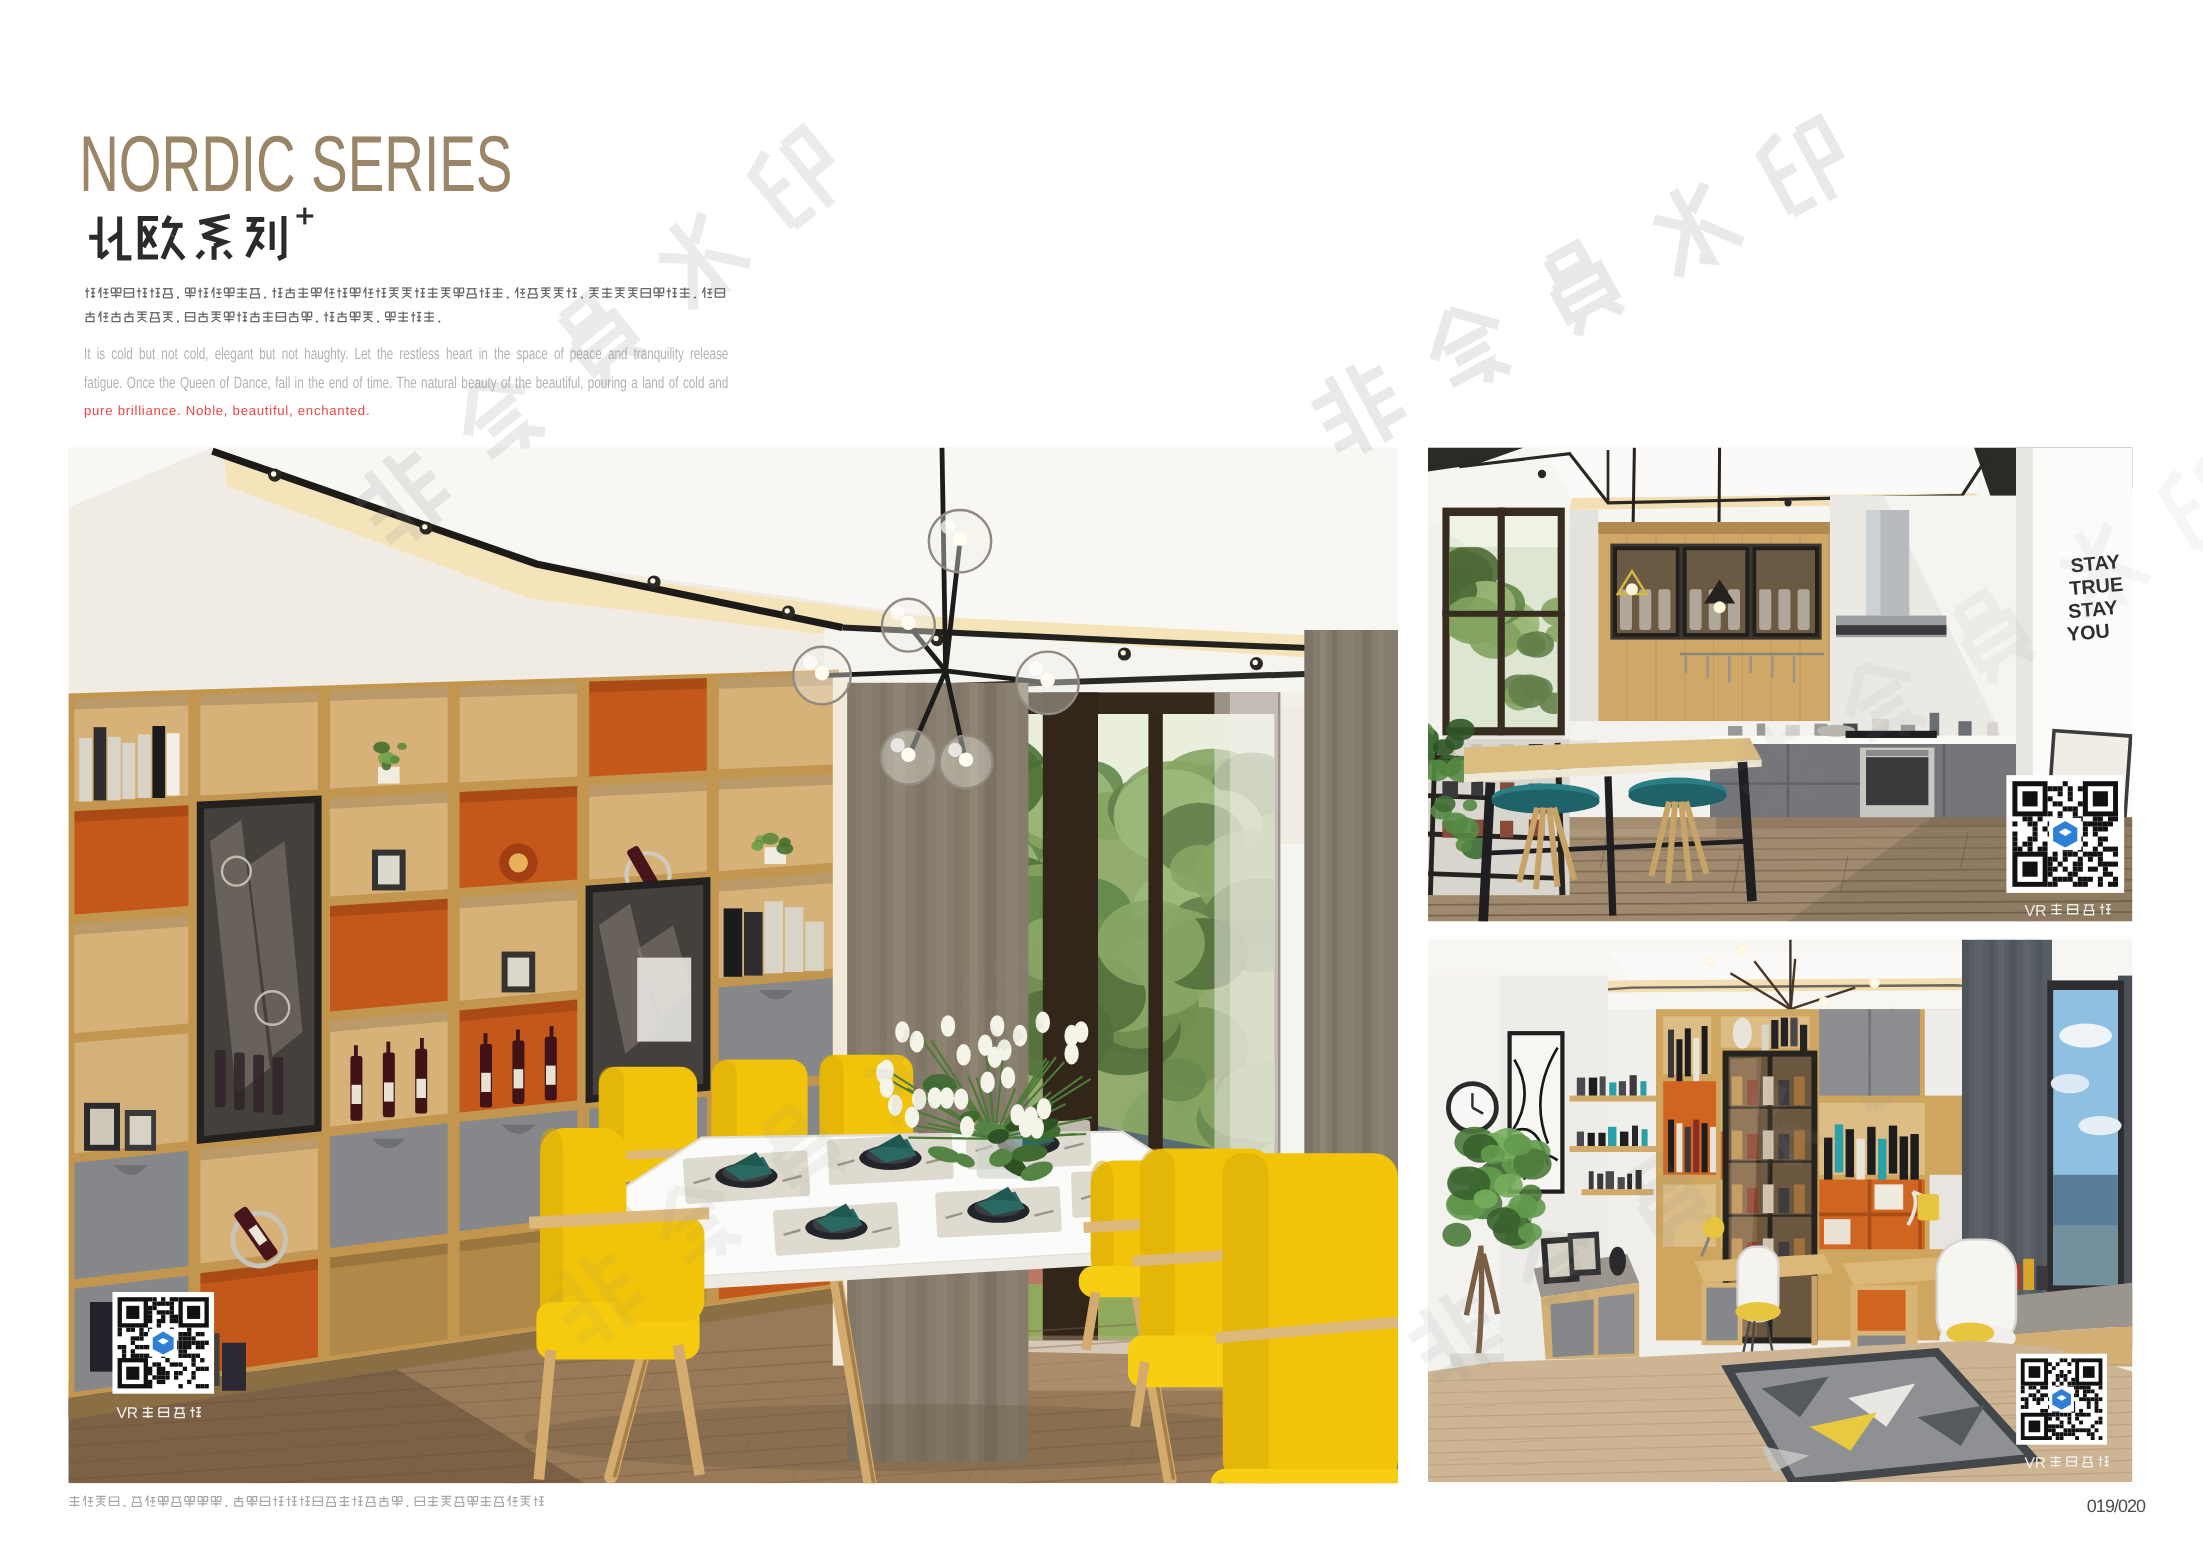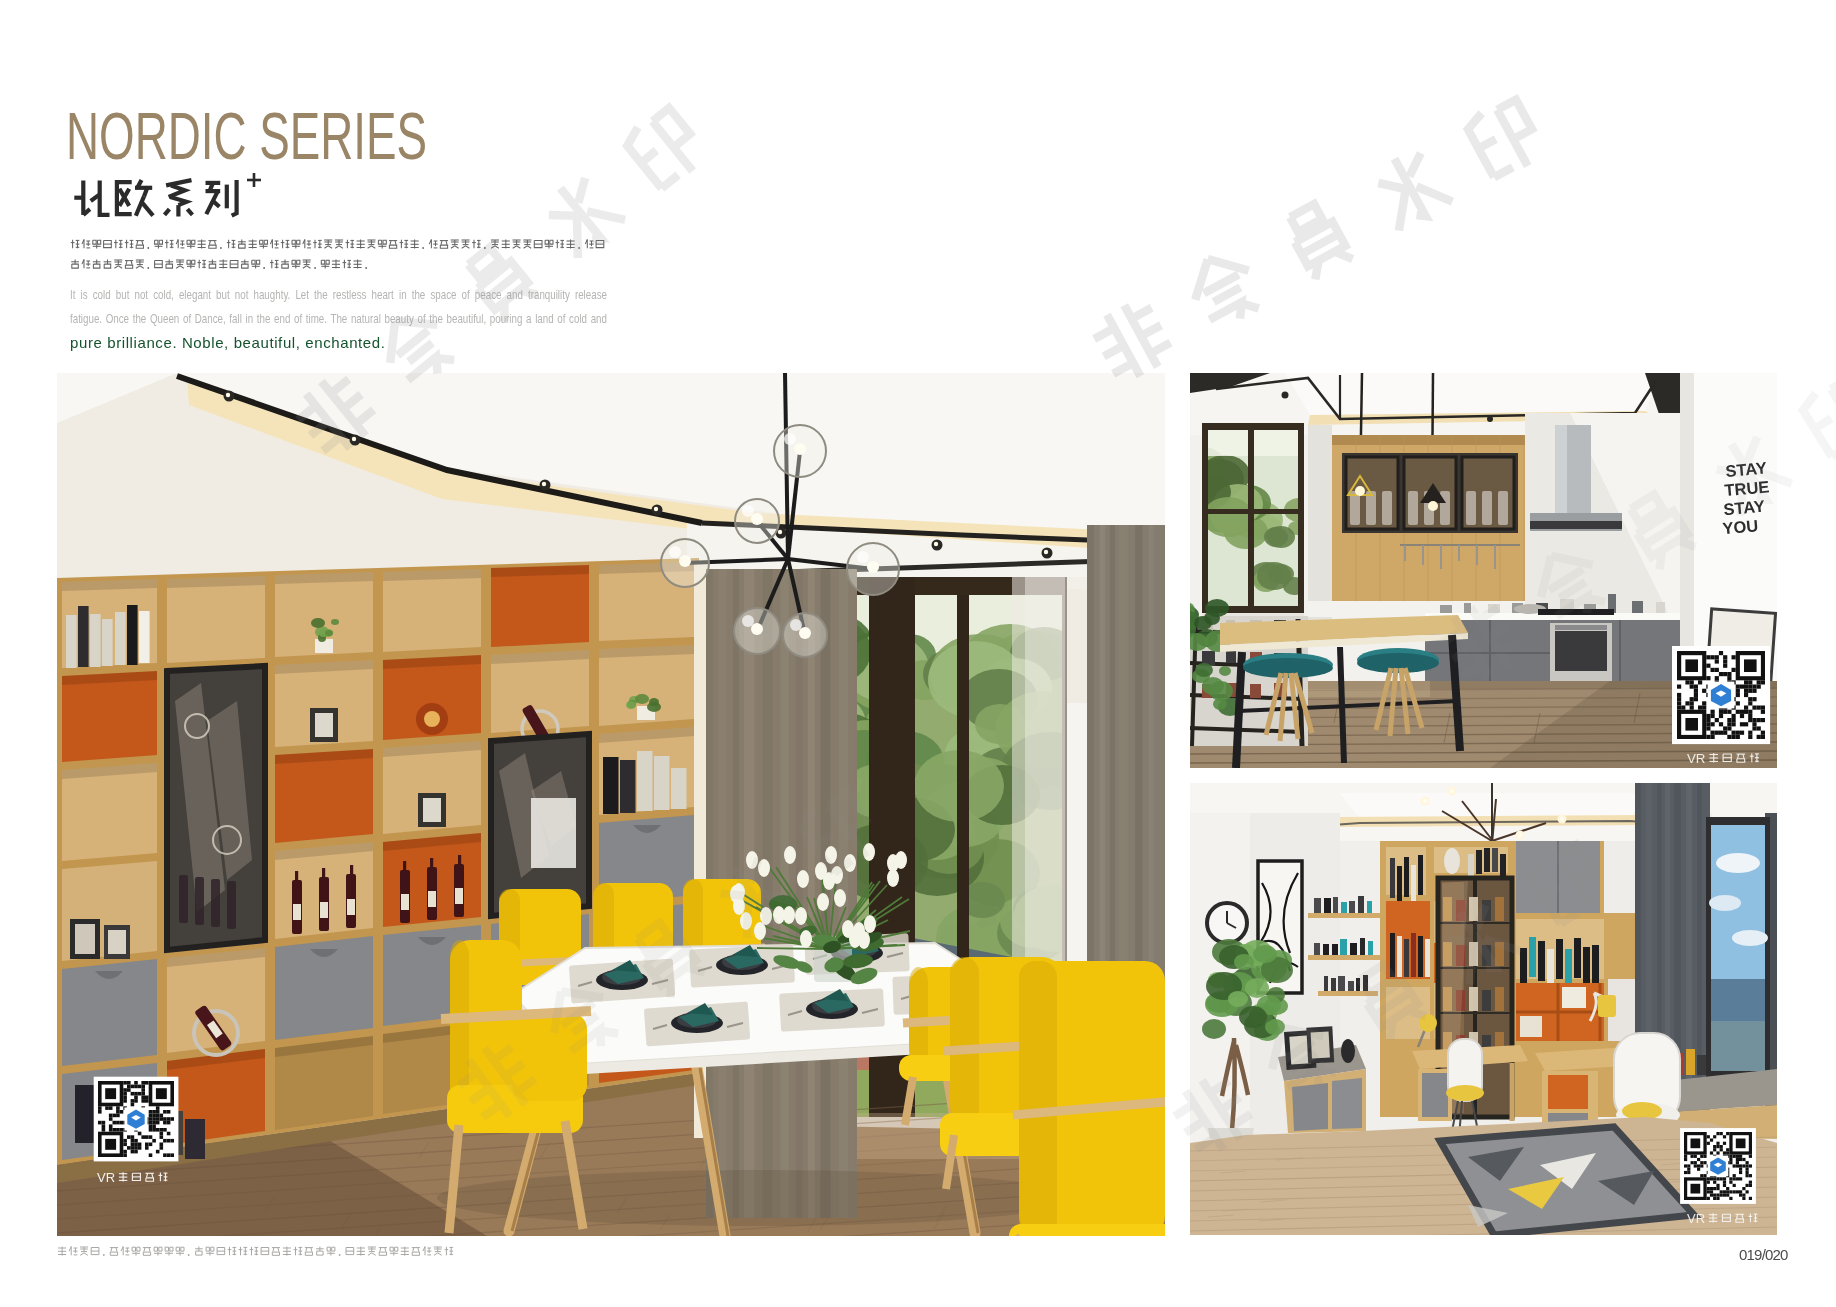--- a/index.html
+++ b/index.html
@@ -1,17 +1,17 @@
 <!DOCTYPE html>
 <html><head><meta charset="utf-8"><style>
 html,body{margin:0;padding:0;background:#fff;width:1836px;height:1307px;overflow:hidden}
 body{font-family:"Liberation Sans",sans-serif;position:relative}
 .abs{position:absolute}
 .eng{color:#b5b4b2;font-size:13.5px;line-height:24px;width:742px;text-align:justify;text-align-last:justify;transform:scaleX(0.7237);transform-origin:left top}
-.eng3{color:#14532d;font-size:15px;line-height:24px;letter-spacing:0.6px;width:742px}
+.eng3{color:#ef4444;font-size:11px;line-height:24px;letter-spacing:0.6px;width:742px}
 </style></head><body>
 <svg class="abs" style="left:0;top:0" width="700" height="370" viewBox="0 0 700 370">
     <text x="66" y="159" font-size="66" font-family="Liberation Sans" fill="#9a8566" textLength="361" lengthAdjust="spacingAndGlyphs">NORDIC SERIES</text>
     <polyline points="83.3,180.5 83.3,214.9" fill="none" stroke="#2b2b2b" stroke-width="4.20" stroke-linecap="butt"></polyline>
     <polyline points="74.3,197.7 83.3,197.7" fill="none" stroke="#2b2b2b" stroke-width="4.20" stroke-linecap="butt"></polyline>
     <polyline points="83.3,214.9 89.9,209.2" fill="none" stroke="#2b2b2b" stroke-width="4.20" stroke-linecap="butt"></polyline>
     <polyline points="99.7,180.5 99.7,214.9 109.5,214.9" fill="none" stroke="#2b2b2b" stroke-width="4.20" stroke-linecap="butt"></polyline>
     <polyline points="99.7,194.4 90.7,201.0" fill="none" stroke="#2b2b2b" stroke-width="4.20" stroke-linecap="butt"></polyline>
     <polyline points="131.7,182.1 116.9,182.1 116.9,214.1 131.7,214.1" fill="none" stroke="#2b2b2b" stroke-width="4.20" stroke-linecap="butt"></polyline>
     <polyline points="119.4,188.7 129.2,205.9" fill="none" stroke="#2b2b2b" stroke-width="4.20" stroke-linecap="butt"></polyline>

